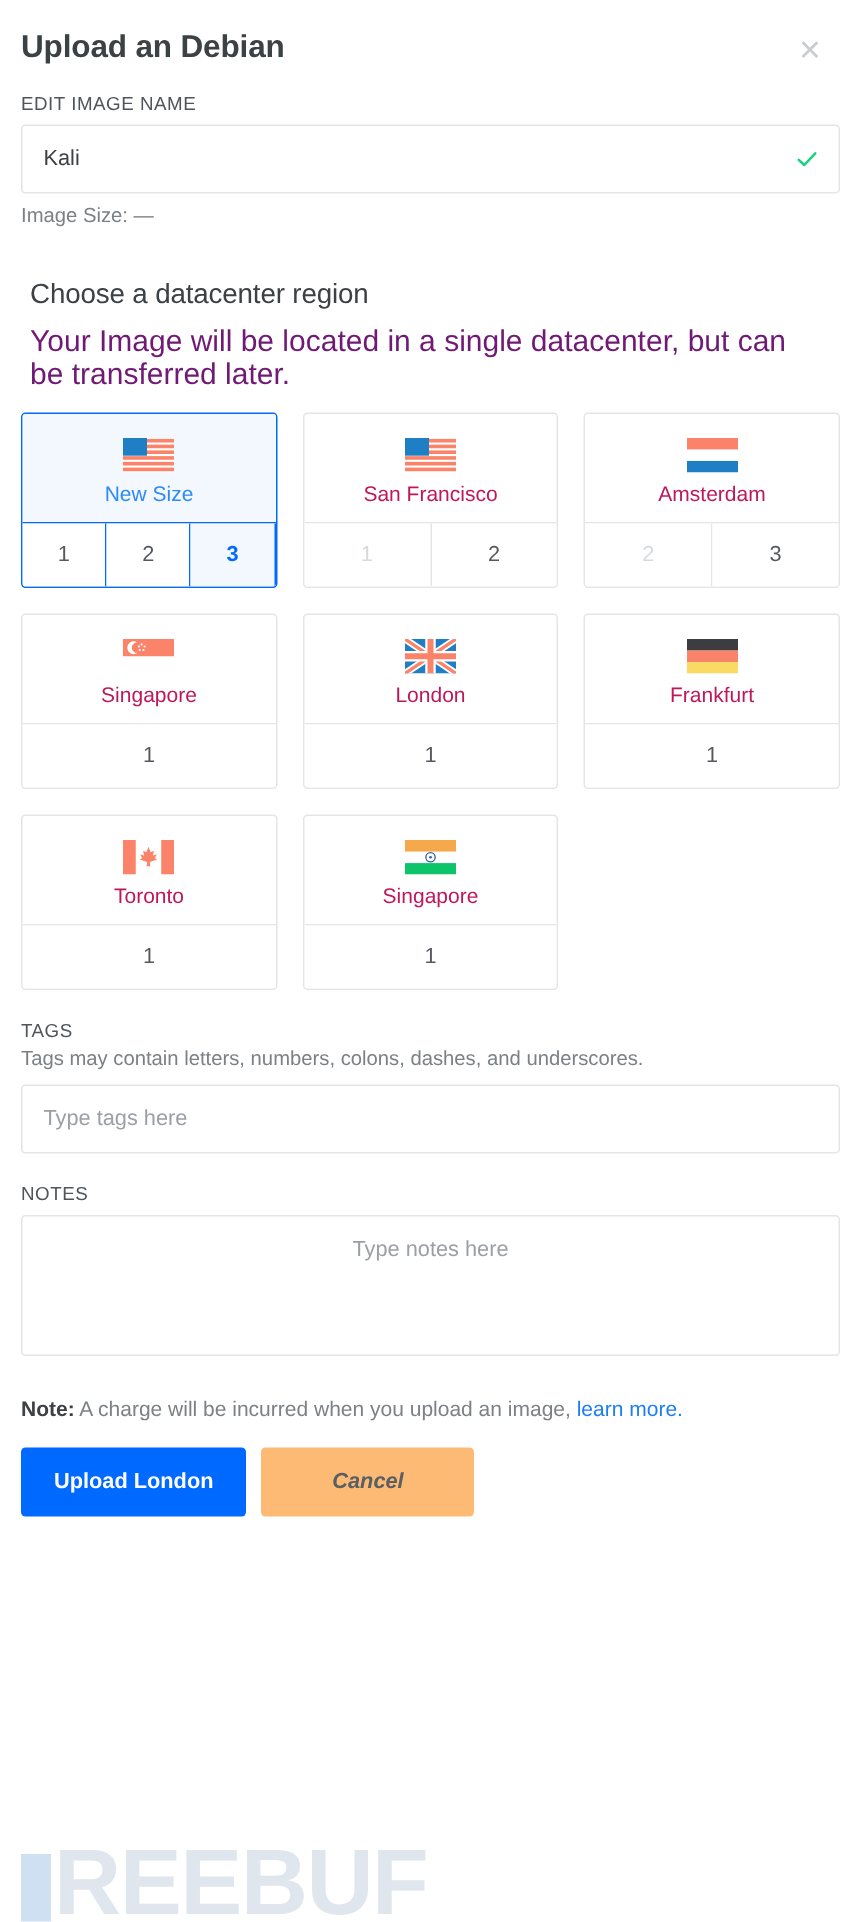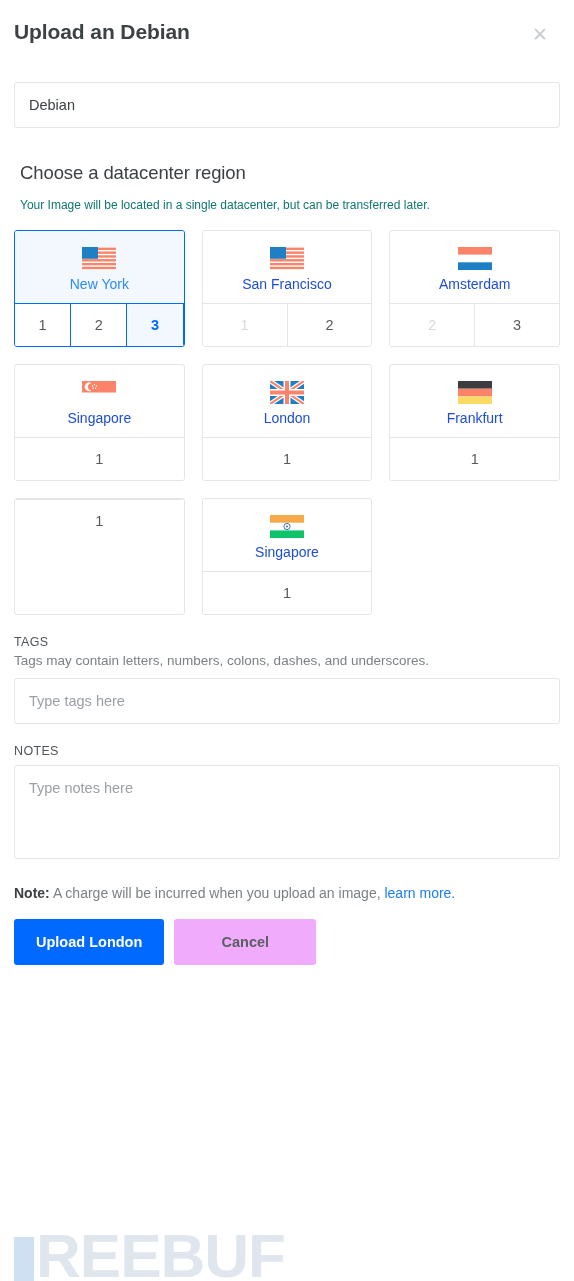--- a/index.html
+++ b/index.html
@@ -99,22 +99,22 @@
 
   
   .section-title {
     font-size: 18.5px;
     font-weight: normal;
     color: #3c4144;
     margin: 34px 0 0 6px;
     letter-spacing: -0.1px;
   }
   .section-desc {
-    font-size: 12px;
-    color: #0f766e;
+    font-size: 20px;
+    color: #701a75;
     line-height: 22px;
     margin: 10px 0 0 6px;
     max-width: 516px;
   }
 
   
   .region-grid {
     display: grid;
     grid-template-columns: repeat(3, 1fr);
     gap: 17px;
@@ -137,21 +137,21 @@
     display: flex;
     flex-direction: column;
     align-items: center;
     justify-content: center;
     gap: 6px;
     padding-top: 4px;
   }
   .region-card.selected .region-top { background: #f3f8ff; }
   .region-name {
     font-size: 14px;
-    color: #1d4ed8;
+    color: #be185d;
     line-height: 16px;
   }
   .region-card.selected .region-name { color: #2b8af5; }
   .flag {
     width: 34px; height: 23px;
     display: block;
   }
   .region-options {
     display: flex;
     border-top: 1px solid #e3e5e8;
@@ -183,20 +183,21 @@
     width: 100%;
     height: 94px;
     border: 1px solid #e3e5e8;
     border-radius: 3px;
     padding: 14px;
     font-size: 14.5px;
     color: #3c4144;
     font-family: "Liberation Sans", sans-serif;
     resize: none;
     outline: none;
+    text-align: center;
   }
   .notes-area::placeholder { color: #9aa0a6; }
 
   
   .note-line {
     font-size: 14px;
     color: #7b8185;
     margin-top: 22px;
   }
   .note-line b { color: #3c4144; font-weight: bold; }
@@ -214,58 +215,69 @@
     border: none;
     border-radius: 3px;
     height: 46px;
     font-size: 14.5px;
     font-weight: bold;
     font-family: "Liberation Sans", sans-serif;
     cursor: pointer;
     padding: 0 22px;
   }
   .btn-primary { background: #0069ff; color: #fff; min-width: 142px; }
-  .btn-secondary { background: #f0abfc; color: #5a5f63; min-width: 142px; }
+  .btn-secondary { background: #fdba74; color: #5a5f63; min-width: 142px; font-style: italic; }
 </style>
 </head>
 <body>
 
 <div class="watermark"><span class="wm-bar"></span><span>REEBUF</span></div>
 
 <div class="page">
 
   <div class="modal-header">
     <div class="modal-title">Upload an Debian</div>
     <button class="close-btn">✕</button>
   </div>
 
+  <div>
+    <label class="field-label">EDIT IMAGE NAME</label>
+    <div class="input-wrap">
+      <input class="text-input" value="Kali" style="">
+      <span class="check-icon">
+        <svg viewBox="0 0 16 16" width="16" height="16">
+            <path d="M2.5 8.6 L6.2 12 L13.5 4.2" fill="none" stroke="#19d27c" stroke-width="1.7" stroke-linecap="round" stroke-linejoin="round"></path>
+          </svg>
+      </span>
+    </div>
+    <div class="helper-text">Image Size: —</div>
+  </div>
 
   <div class="group">
-    <input class="text-input" value="Debian" style="">
   </div>
 
   <div class="section-title">Choose a datacenter region</div>
   <div class="section-desc">Your Image will be located in a single datacenter, but can be transferred later.</div>
 
   <div class="region-grid" id="region-grid">
       <div class="region-card selected">
         <div class="region-top">
           <span>
             <svg class="flag" viewBox="0 0 34 23">
       <rect width="34" height="23" fill="#ffffff"></rect>
       <rect x="0" y="0.6" width="34" height="2.4" fill="#fb8369"></rect>
               <rect x="0" y="4.43" width="34" height="2.4" fill="#fb8369"></rect>
               <rect x="0" y="8.26" width="34" height="2.4" fill="#fb8369"></rect>
               <rect x="0" y="12.09" width="34" height="2.4" fill="#fb8369"></rect>
               <rect x="0" y="15.92" width="34" height="2.4" fill="#fb8369"></rect>
               <rect x="0" y="19.75" width="34" height="2.4" fill="#fb8369"></rect>
       <rect x="0" y="0" width="16" height="11.8" fill="#1f7fc4"></rect>
     </svg>
           </span>
-          <div class="region-name">New York</div>
+          <div class="region-name">New Size</div>
         </div>
         <div class="region-options">
           <div class="opt">1</div>
           <div class="opt">2</div>
           <div class="opt active">3</div>
         </div>
       </div>
       <div class="region-card">
         <div class="region-top">
           <span>
@@ -351,20 +363,31 @@
       <rect x="0" y="15.4" width="34" height="7.6" fill="#fada63"></rect>
     </svg>
           </span>
           <div class="region-name">Frankfurt</div>
         </div>
         <div class="region-options">
           <div class="opt">1</div>
         </div>
       </div>
       <div class="region-card">
+        <div class="region-top">
+          <span>
+            <svg class="flag" viewBox="0 0 34 23">
+      <rect width="34" height="23" fill="#ffffff"></rect>
+      <rect x="0" y="0" width="8.5" height="23" fill="#fb8369"></rect>
+      <rect x="25.5" y="0" width="8.5" height="23" fill="#fb8369"></rect>
+      <path d="M17 4.5 L18.4 8.2 L20.6 7.1 L19.9 10.4 L22.6 9.6 L21.2 12 L22.8 13 L17.9 14.6 L18.2 18 L17 17.2 L15.8 18 L16.1 14.6 L11.2 13 L12.8 12 L11.4 9.6 L14.1 10.4 L13.4 7.1 L15.6 8.2 Z" fill="#fb8369"></path>
+    </svg>
+          </span>
+          <div class="region-name">Toronto</div>
+        </div>
         <div class="region-options">
           <div class="opt">1</div>
         </div>
       </div>
       <div class="region-card">
         <div class="region-top">
           <span>
             <svg class="flag" viewBox="0 0 34 23">
       <rect width="34" height="23" fill="#ffffff"></rect>
       <rect x="0" y="0" width="34" height="7.7" fill="#f6a94a"></rect>

